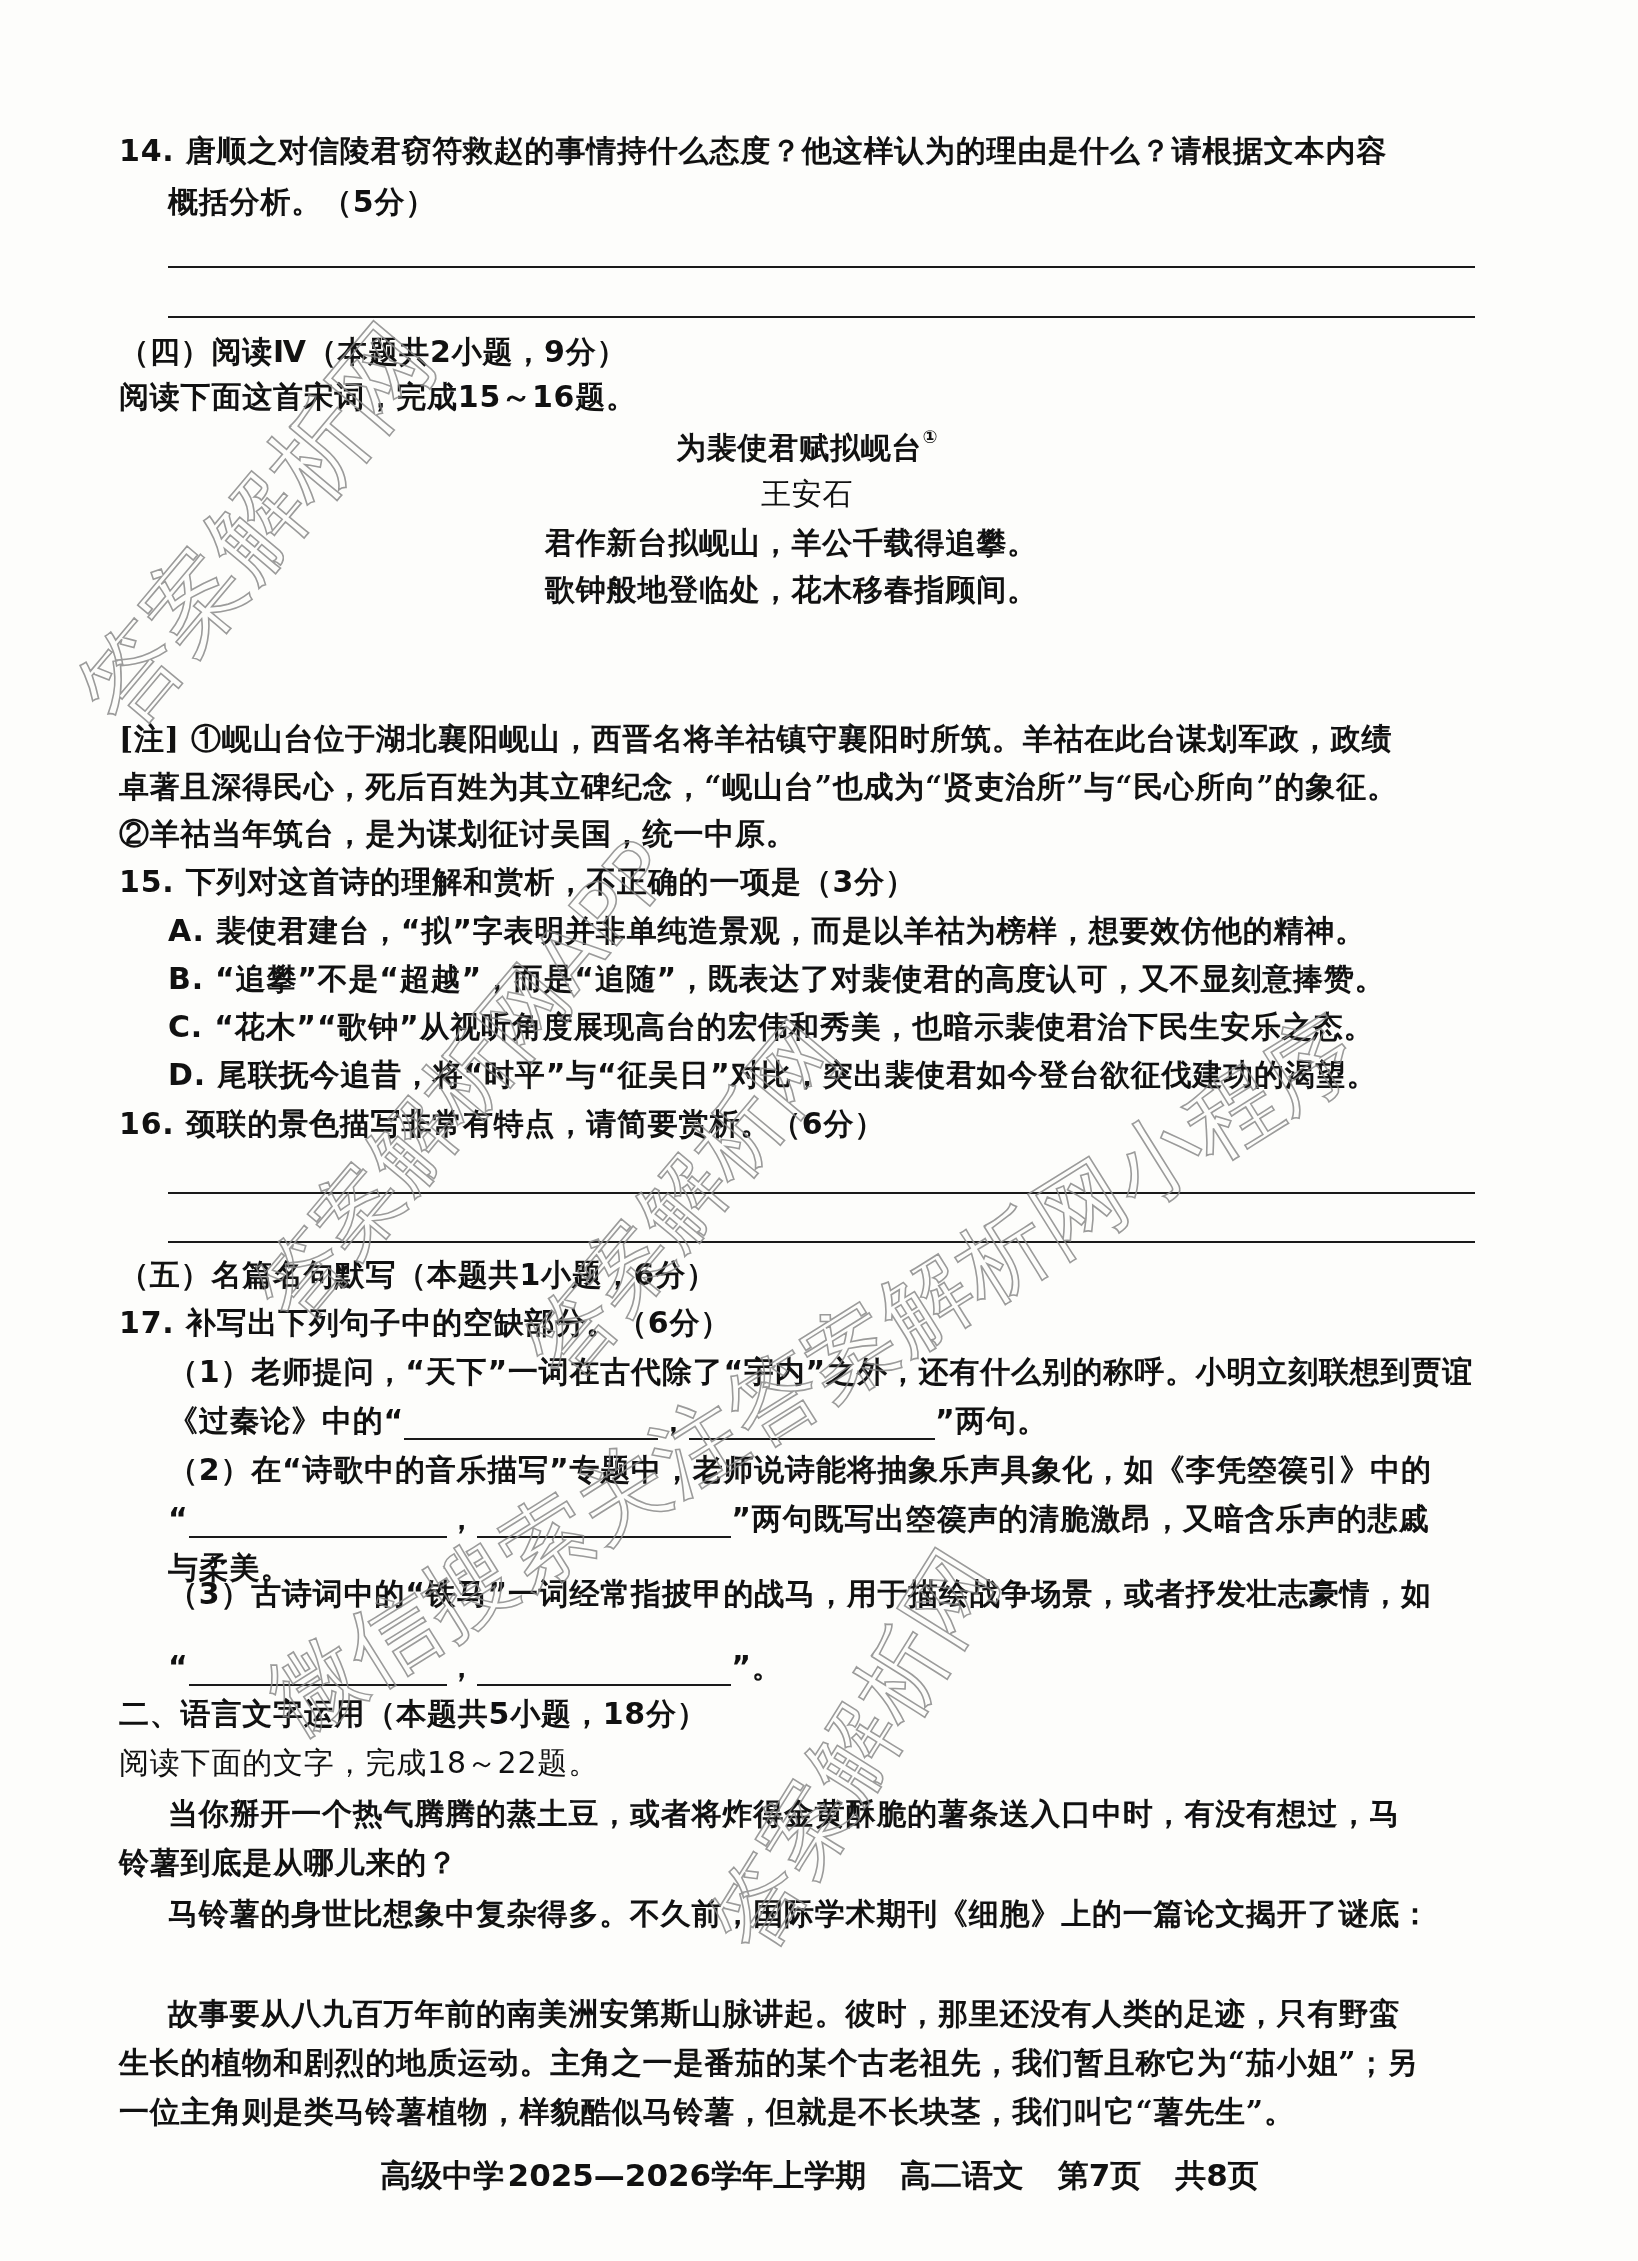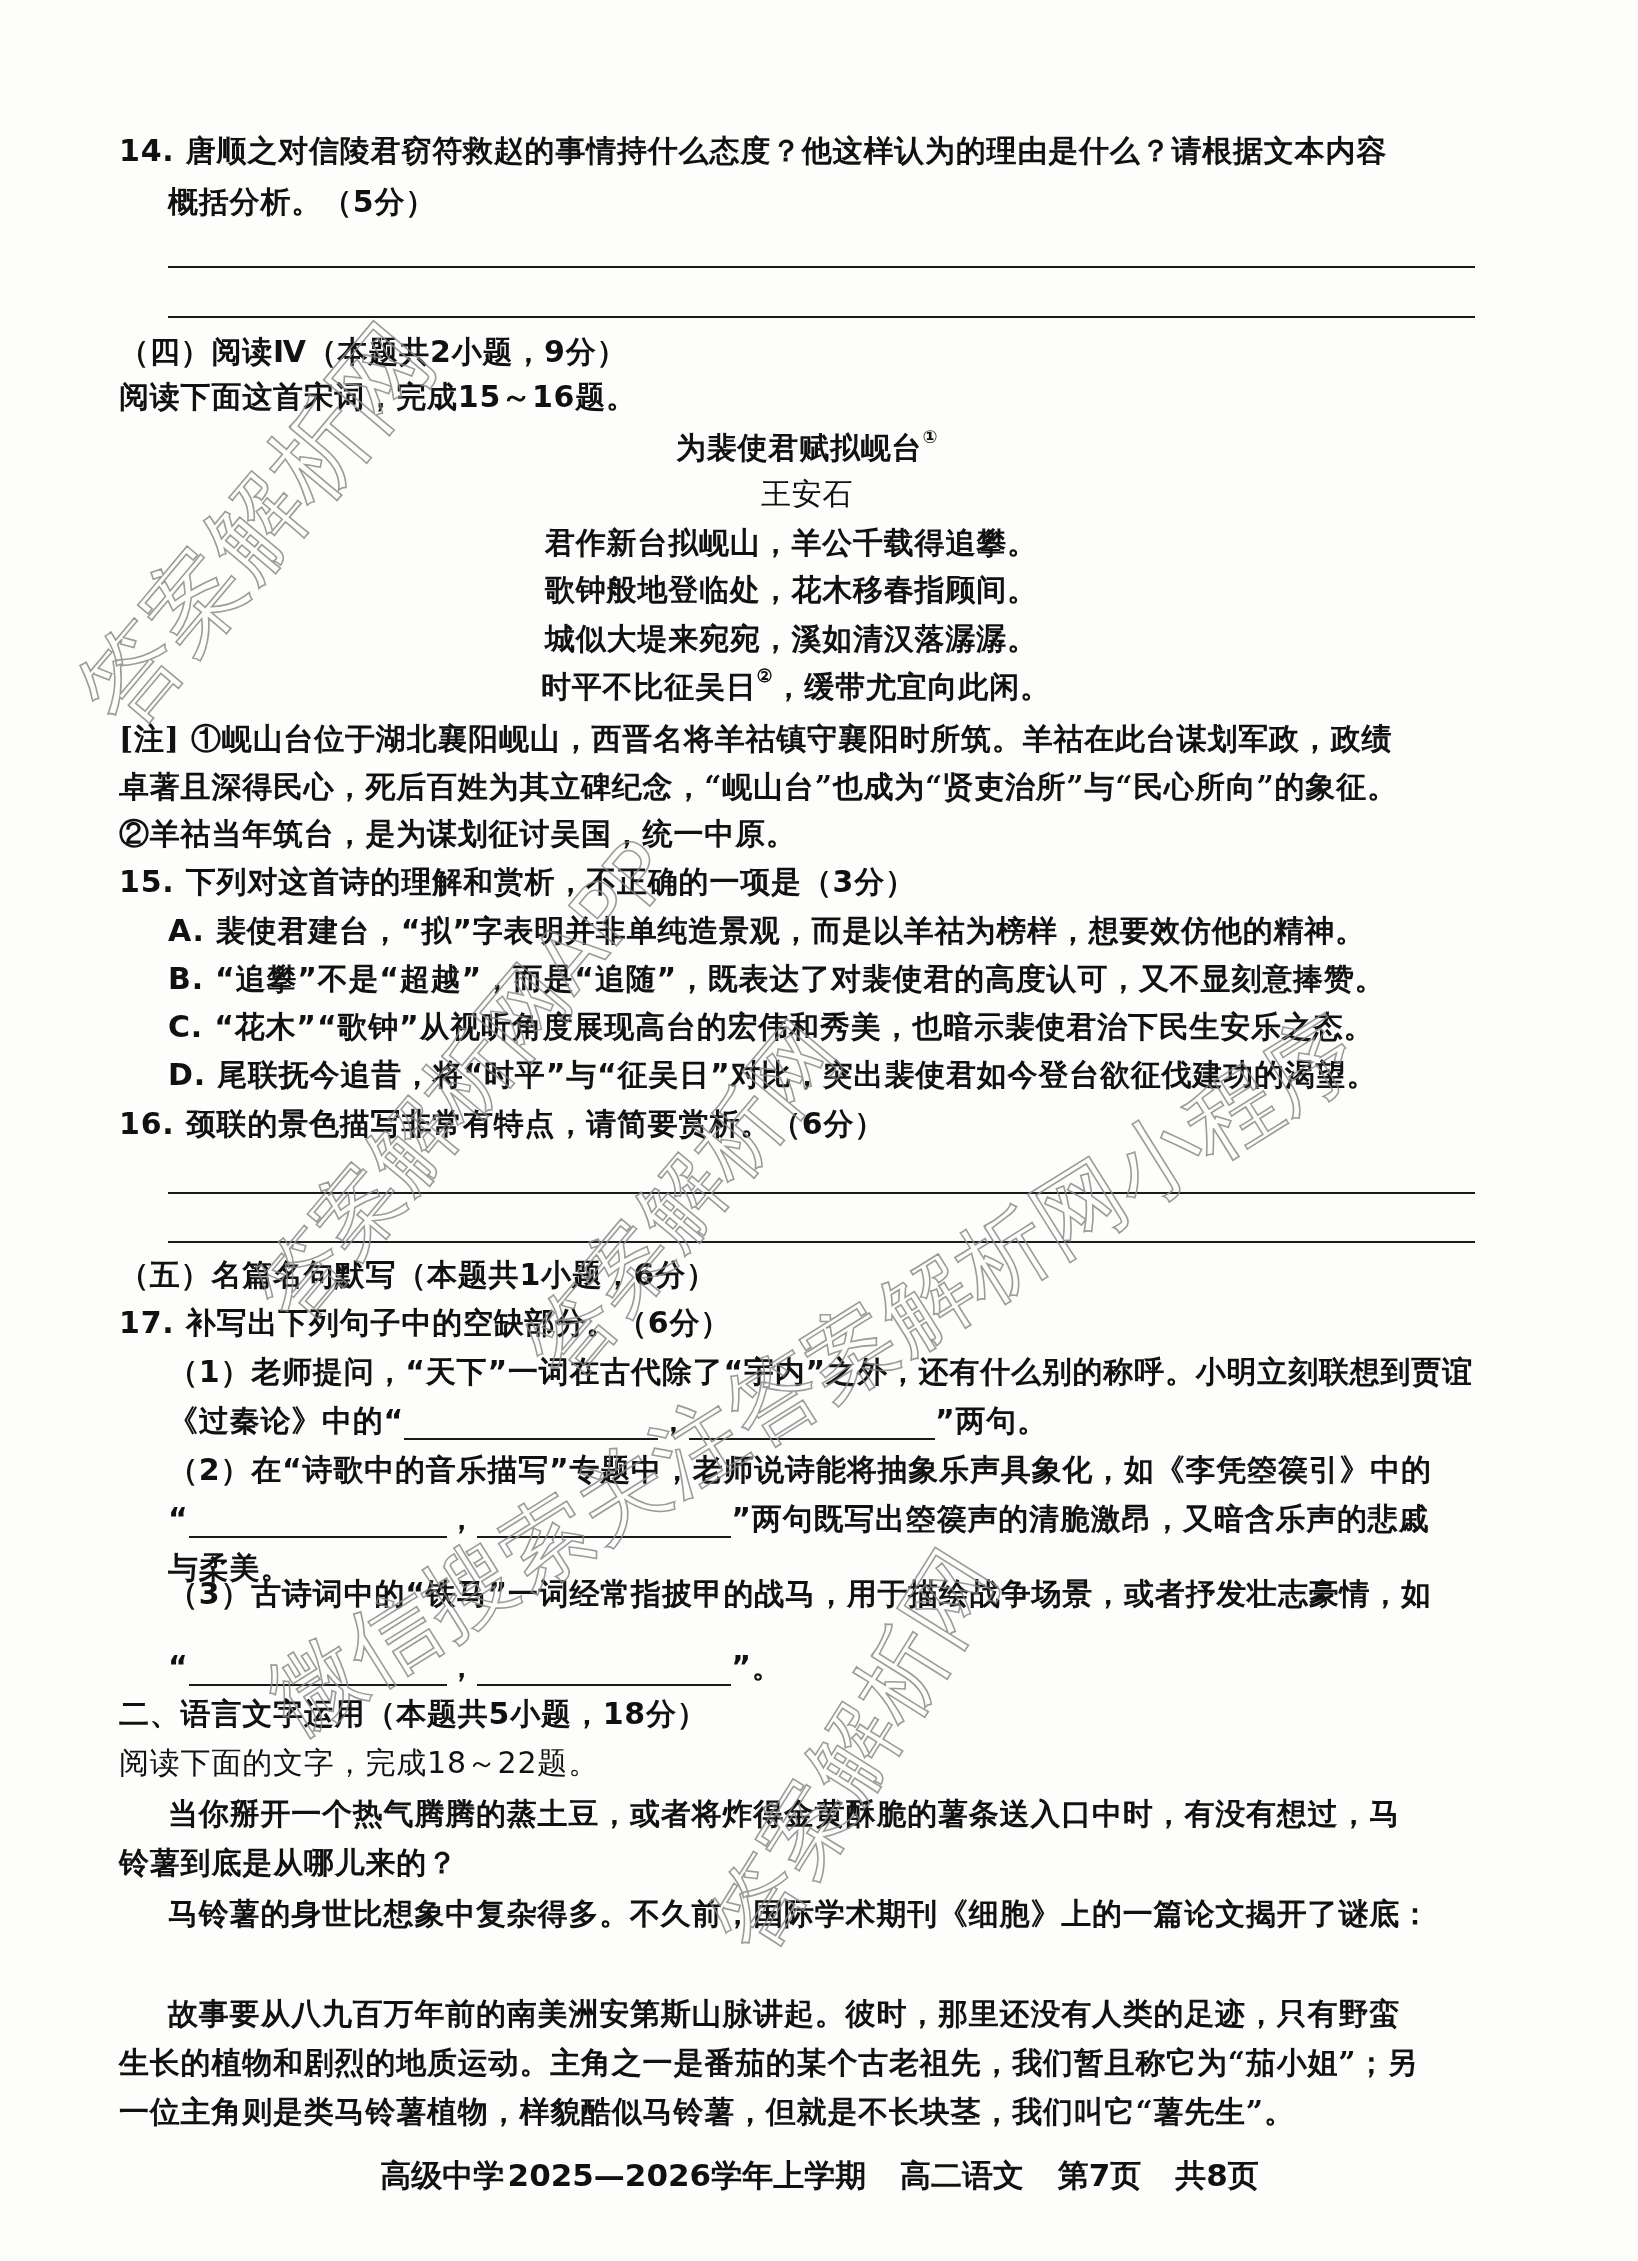--- a/index.html
+++ b/index.html
@@ -55,24 +55,20 @@
 
   <div class="line sans" style="top:332px;">（四）阅读Ⅳ（本题共2小题，9分）</div>
   <div class="line sans" style="top:377px;text-align:right;">阅读下面这首宋词，完成15～16题。</div>
 
   <div class="line center sans" style="top:428px; left:-12.3px;">
     <span>为裴使君赋拟岘台</span><sup>①</sup>
   </div>
   <div class="line center poem" style="top:474px; left:-12.3px; font-weight:normal;">王安石</div>
   <div class="line poem" style="top:523px; left:545px;">君作新台拟岘山，羊公千载得追攀。</div>
   <div class="line poem" style="top:570px; left:545px;">歌钟般地登临处，花木移春指顾间。</div>
-  <div class="line poem" style="top:619px; left:545px;">城似大堤来宛宛，溪如清汉落潺潺。</div>
-  <div class="line poem" style="top:667px; left:541px;">
-    <span>时平不比征吴日</span><sup>②</sup><span>，缓带尤宜向此闲。</span>
-  </div>
 
   <div class="line" style="top:719px;">[注]  ①岘山台位于湖北襄阳岘山，西晋名将羊祜镇守襄阳时所筑。羊祜在此台谋划军政，政绩</div>
   <div class="line" style="top:767px;">卓著且深得民心，死后百姓为其立碑纪念，“岘山台”也成为“贤吏治所”与“民心所向”的象征。</div>
   <div class="line" style="top:814px;">②羊祜当年筑台，是为谋划征讨吴国，统一中原。</div>
 
   <div class="line sans" style="top:862px;">15. 下列对这首诗的理解和赏析，不正确的一项是（3分）</div>
   <div class="line sans indent1" style="top:911px;">A. 裴使君建台，“拟”字表明并非单纯造景观，而是以羊祜为榜样，想要效仿他的精神。</div>
   <div class="line sans indent1" style="top:959px;">B. “追攀”不是“超越”，而是“追随”，既表达了对裴使君的高度认可，又不显刻意捧赞。</div>
   <div class="line sans indent1" style="top:1007px;">C. “花木”“歌钟”从视听角度展现高台的宏伟和秀美，也暗示裴使君治下民生安乐之态。</div>
   <div class="line sans indent1" style="top:1055px;">D. 尾联抚今追昔，将“时平”与“征吴日”对比，突出裴使君如今登台欲征伐建功的渴望。</div>

